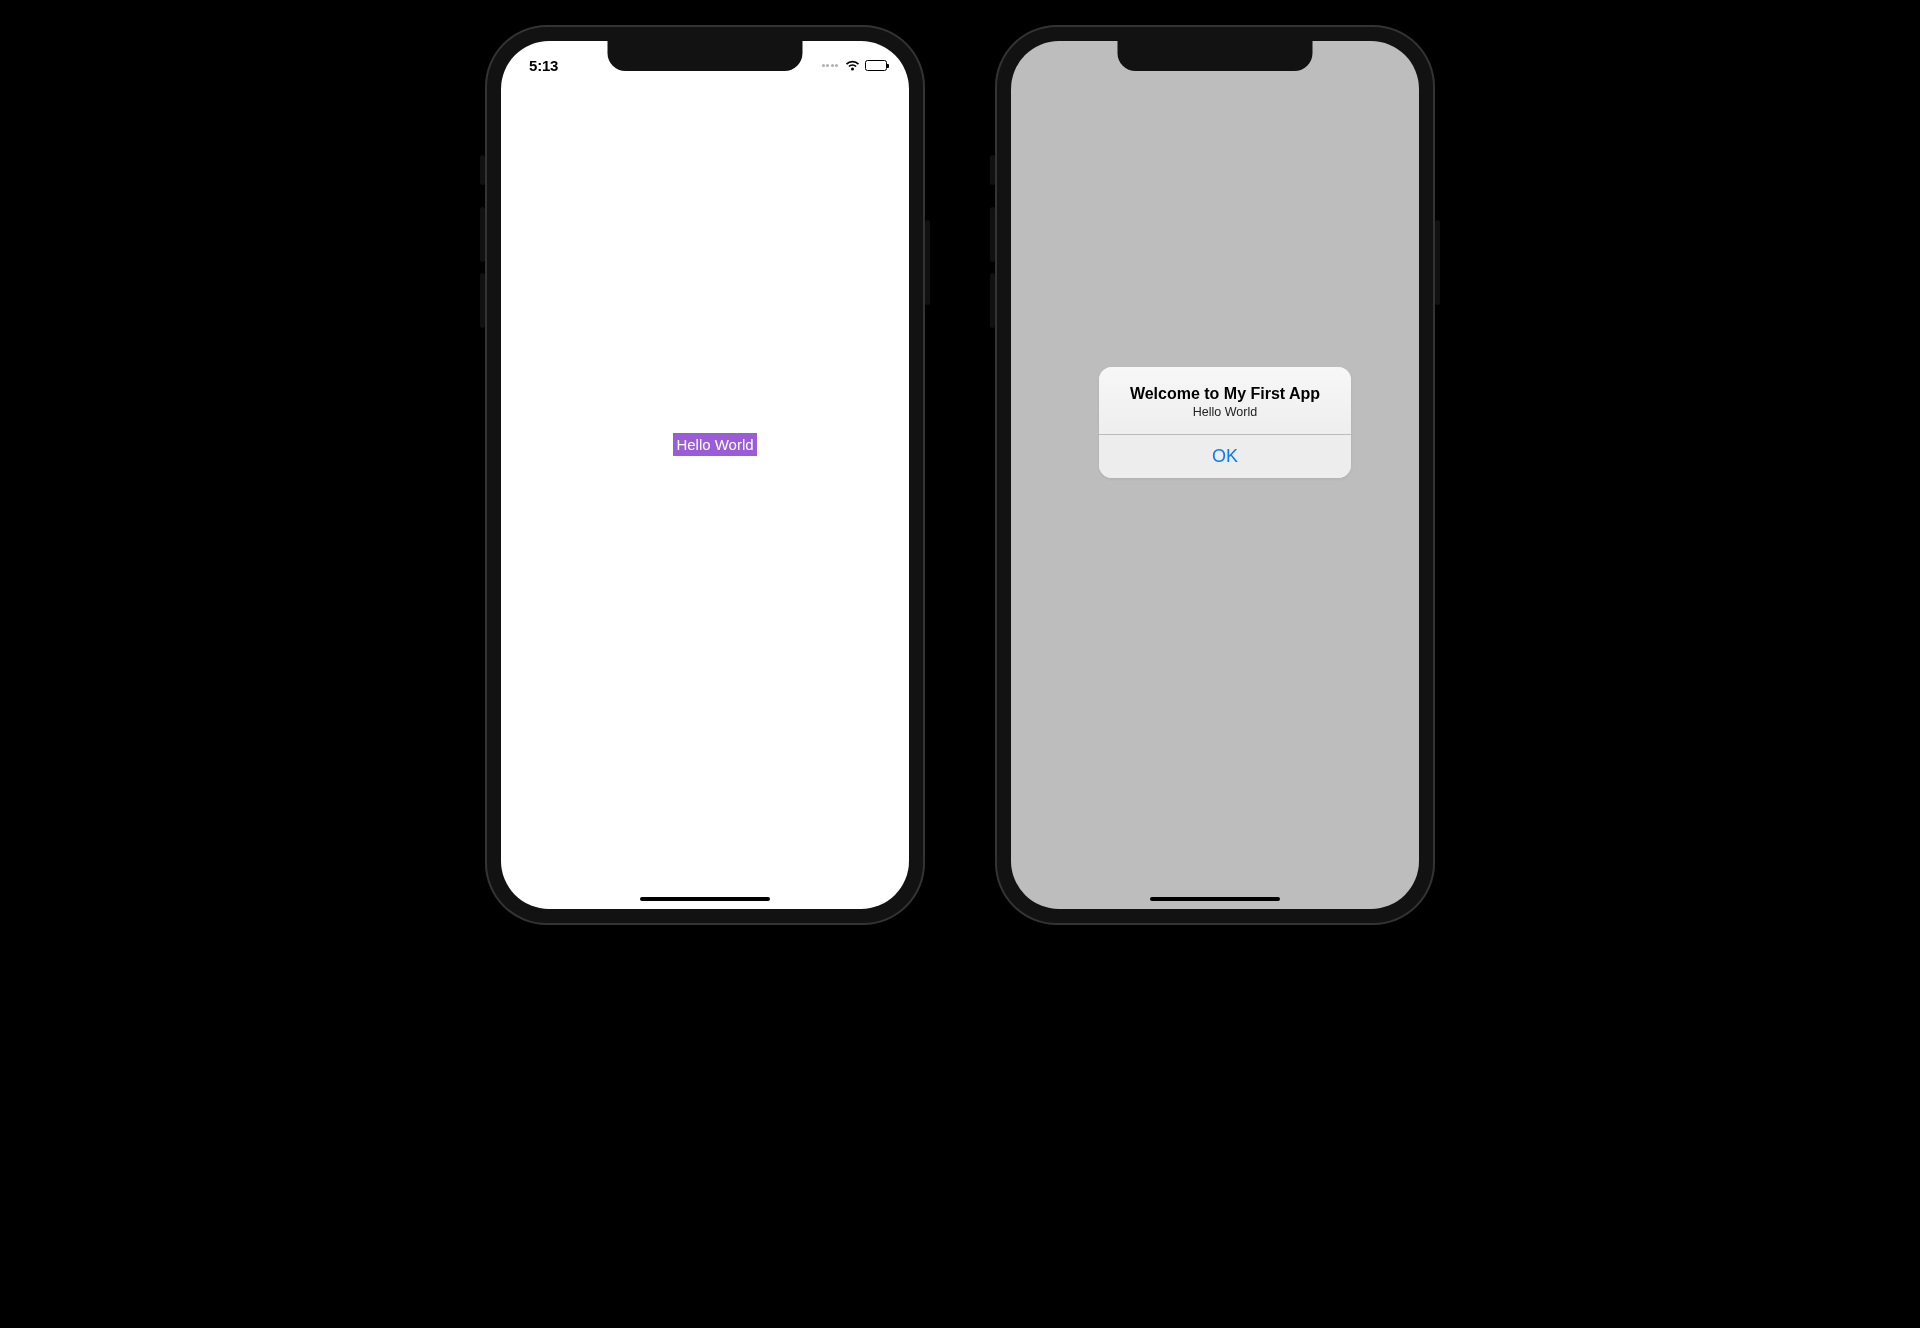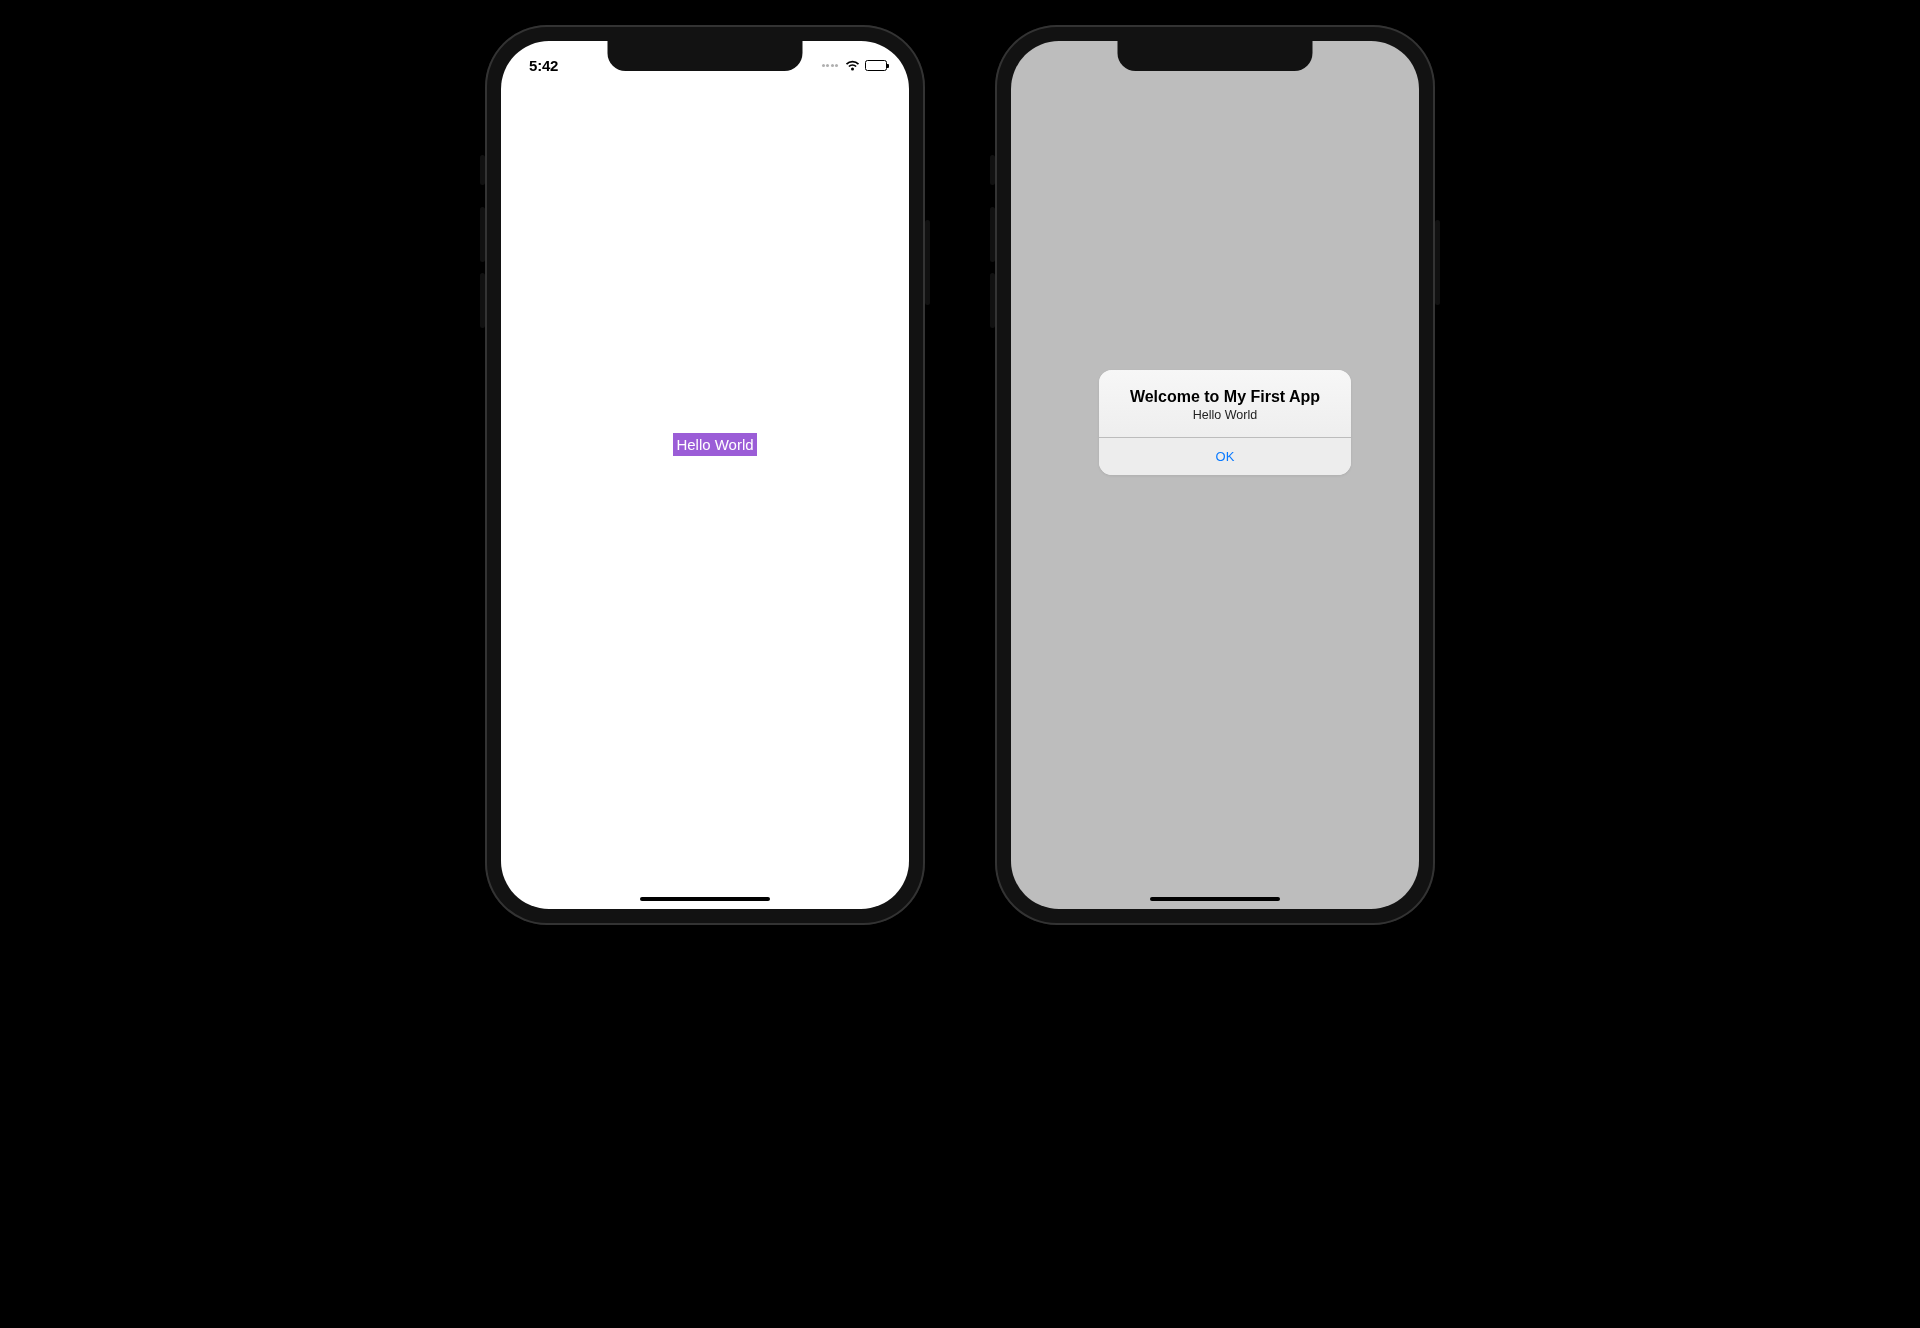--- a/index.html
+++ b/index.html
@@ -164,21 +164,21 @@
       color: #222;
     }
     .alert-actions {
       border-top: 0.5px solid #bcbcbc;
     }
     .alert-ok {
       width: 100%;
       background: #ededed;
       border: none;
       color: #0a7aff;
-      font-size: 13px;
+      font-size: 18px;
       padding: 11px 0;
       font-family: inherit;
       cursor: pointer;
     }
 
     
     .home-ind {
       position: absolute;
       bottom: 8px;
       left: 50%;
@@ -195,21 +195,21 @@
 <div class="phone">
   <div class="btn-side btn-mute"></div>
   <div class="btn-side btn-volup"></div>
   <div class="btn-side btn-voldn"></div>
   <div class="btn-side btn-power"></div>
 
   <div class="screen white">
     <div class="notch"></div>
 
     <div class="status-bar">
-      <div class="status-left">5:42</div>
+      <div class="status-left">5:13</div>
       <div class="status-right">
         <span class="sig-dots">
             <span></span>
             <span></span>
             <span></span>
             <span></span>
           </span>
         <span class="wifi-icon">
           <svg width="15" height="11" viewBox="0 0 15 11">
               <path d="M7.5 10.5a1.5 1.5 0 100-3 1.5 1.5 0 000 3zM3.3 5.9a6 6 0 018.4 0l-1.2 1.2a4.3 4.3 0 00-6 0L3.3 5.9zM.9 3.5a9.3 9.3 0 0113.2 0l-1.2 1.2a7.7 7.7 0 00-10.8 0L.9 3.5z" fill="#000"></path>

